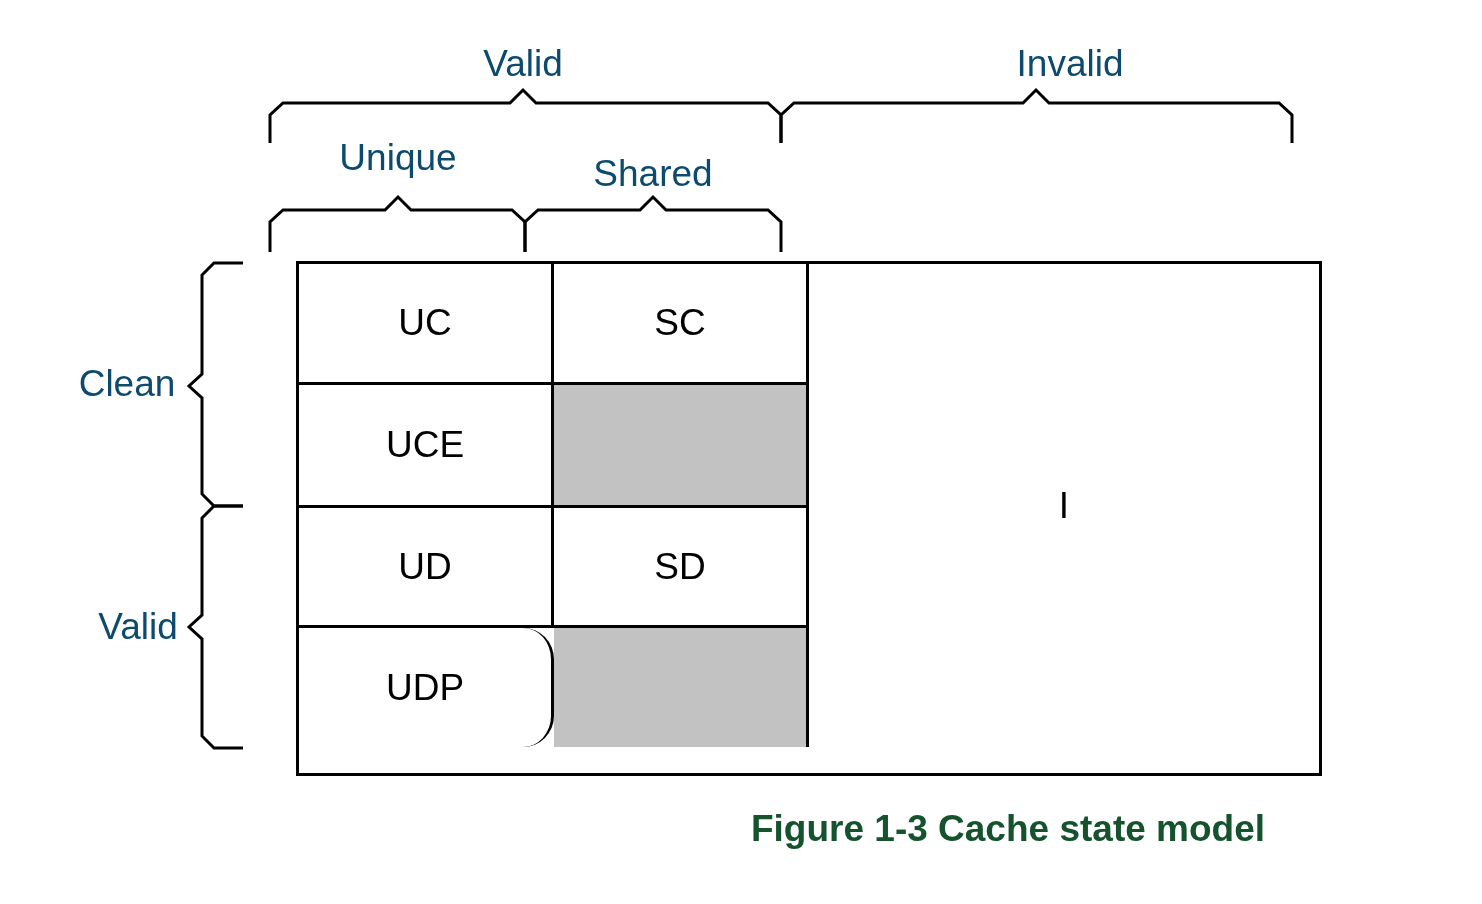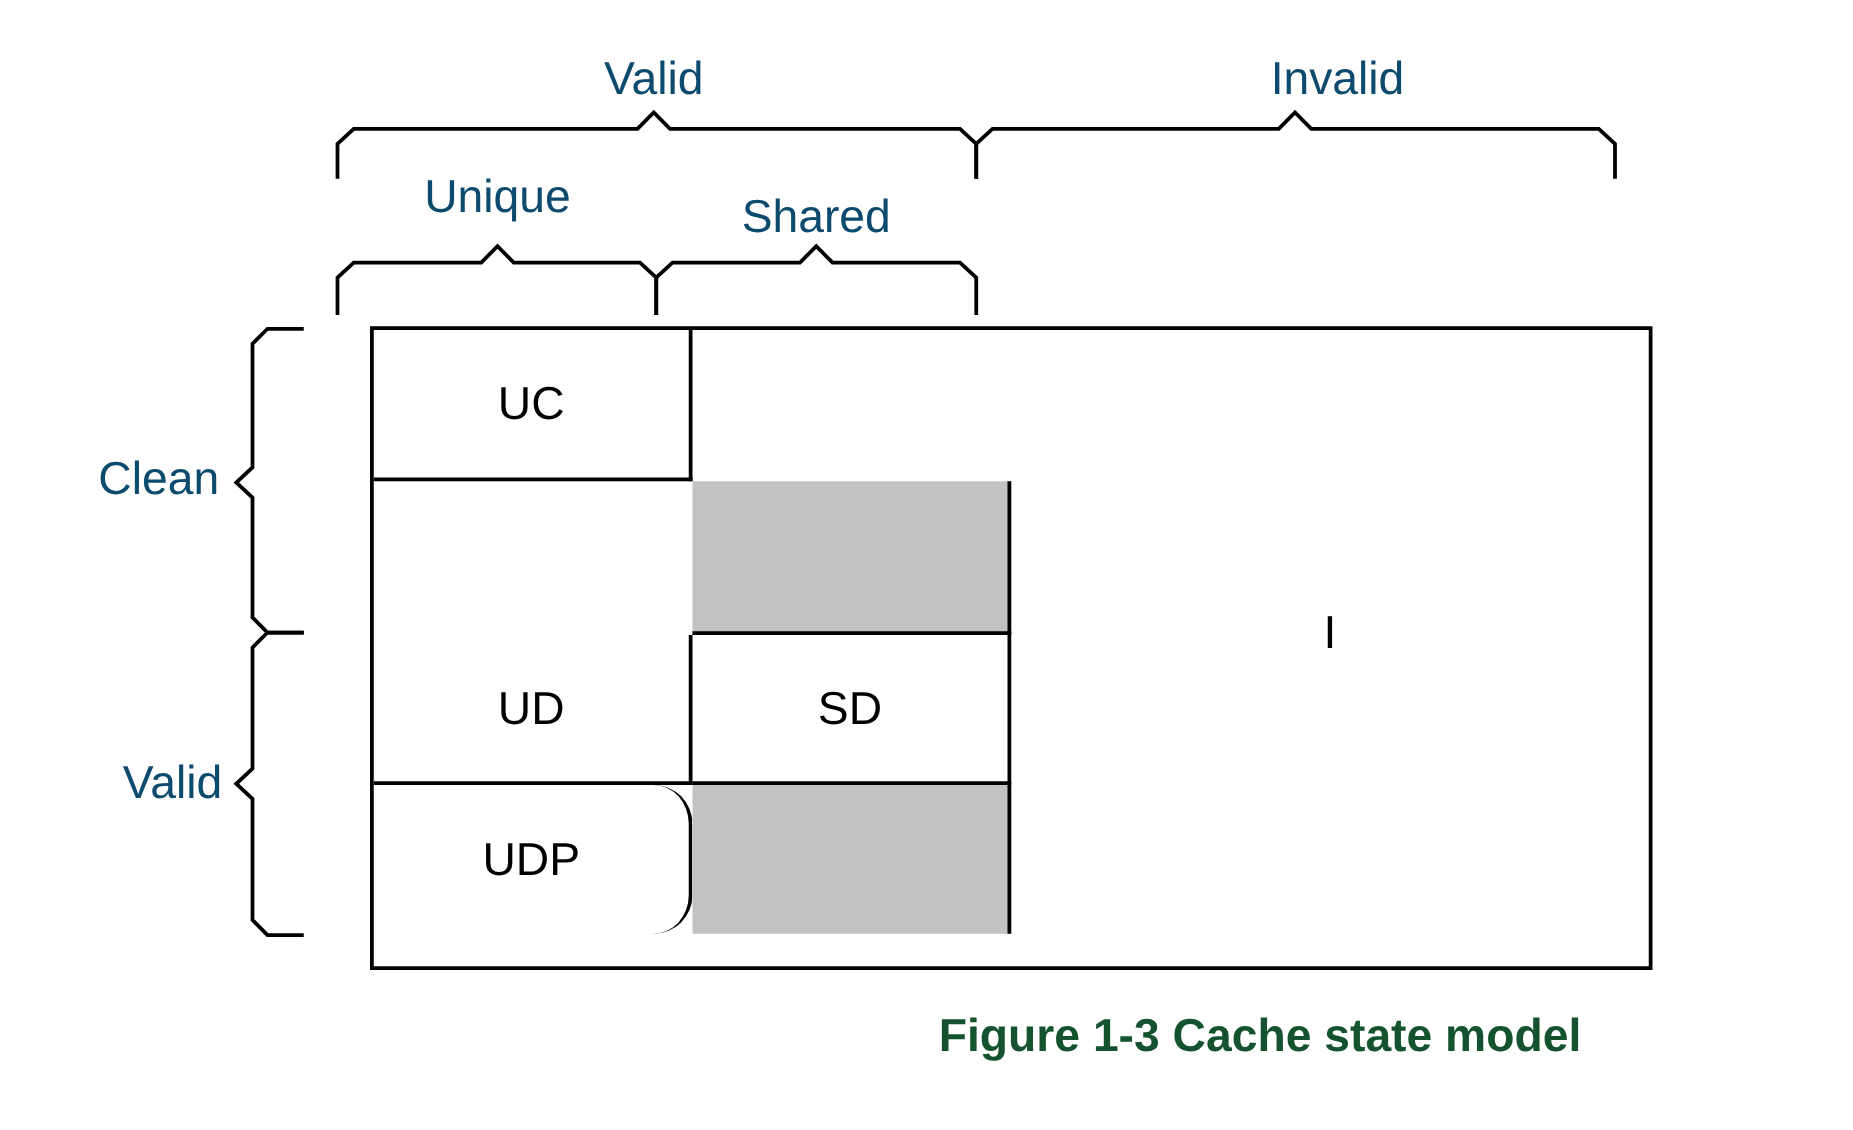--- a/index.html
+++ b/index.html
@@ -98,21 +98,23 @@
 
   <div class="label" style="left:523px; top:63px;">Valid</div>
   <div class="label" style="left:1036px; top:63px;margin-left:34px;">Invalid</div>
   <div class="label" style="left:398px; top:157px;">Unique</div>
   <div class="label" style="left:653px; top:173px;">Shared</div>
   <div class="label" style="left:127px; top:383px;">Clean</div>
   <div class="label" style="left:138px; top:626px;">Valid</div>
 
   <div id="state-table">
     <div class="cell r1c1 b-right b-bottom">UC</div>
+    <div class="cell r1c2 b-right b-bottom">SC</div>
     <div class="cell rc3">I</div>
+    <div class="cell r2c1 b-right b-bottom">UCE</div>
     <div class="cell r2c2 b-right b-bottom shaded"></div>
     <div class="cell r3c2 b-right b-bottom">SD</div>
     <div class="cell r3c1 b-right b-bottom">UD</div>
     <div class="cell r4c1 b-right">UDP</div>
     <div class="cell r4c2 b-right shaded"></div>
   </div>
 
   <div id="caption">Figure 1-3 Cache state model</div>
 
 </div>

